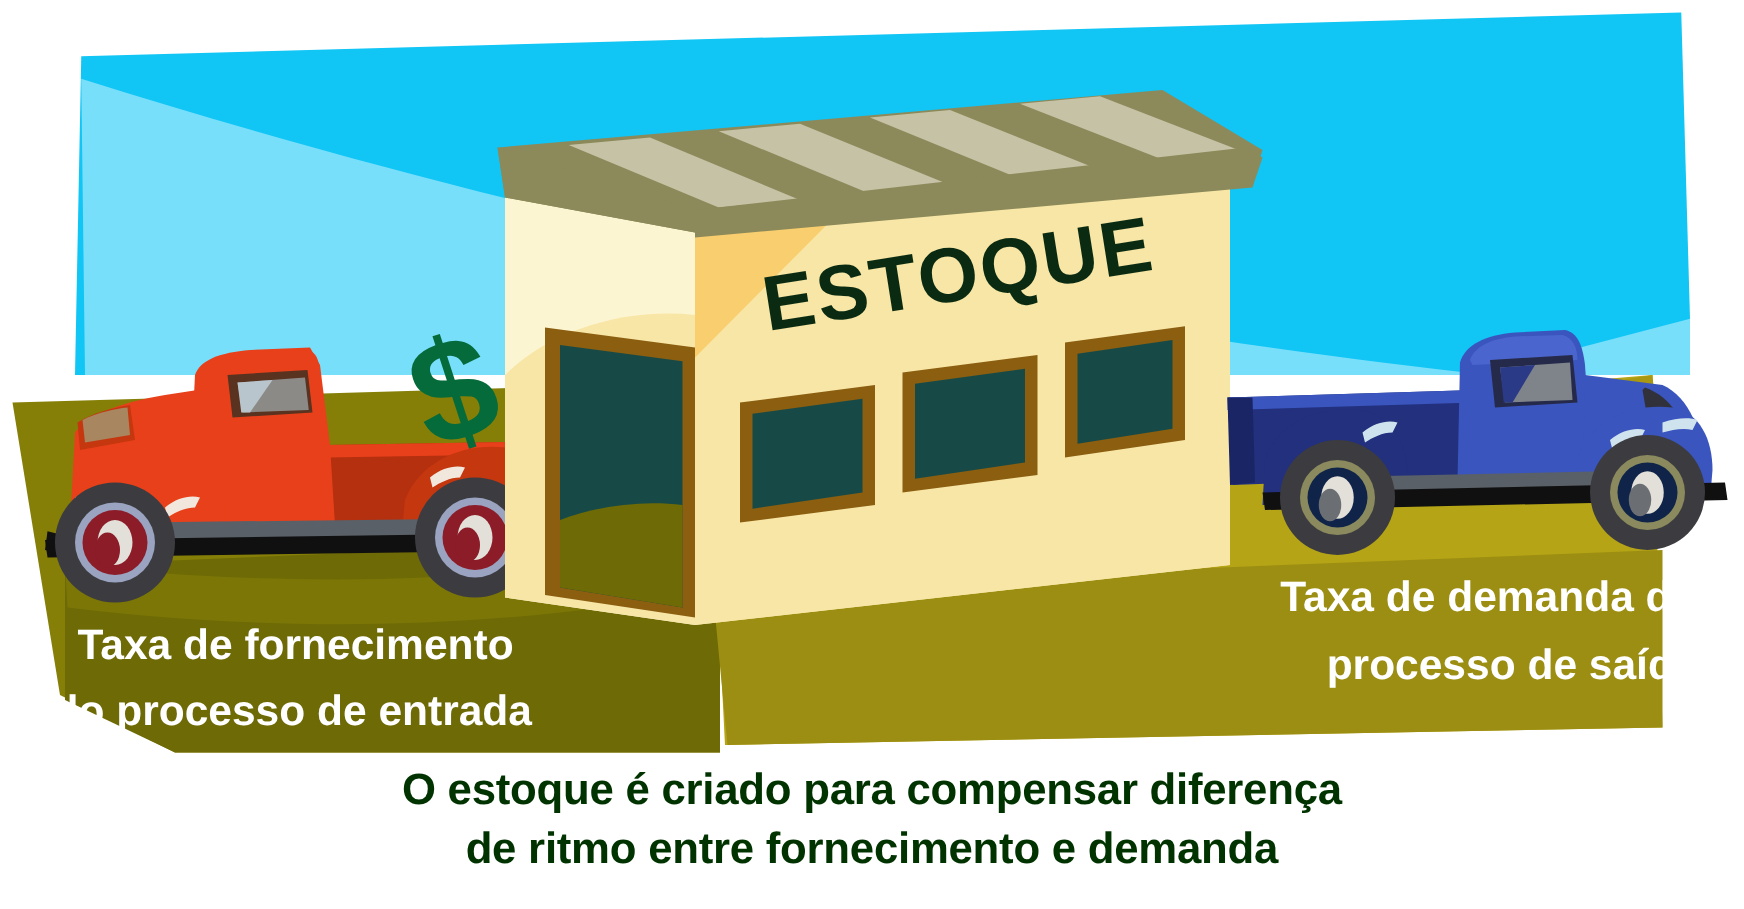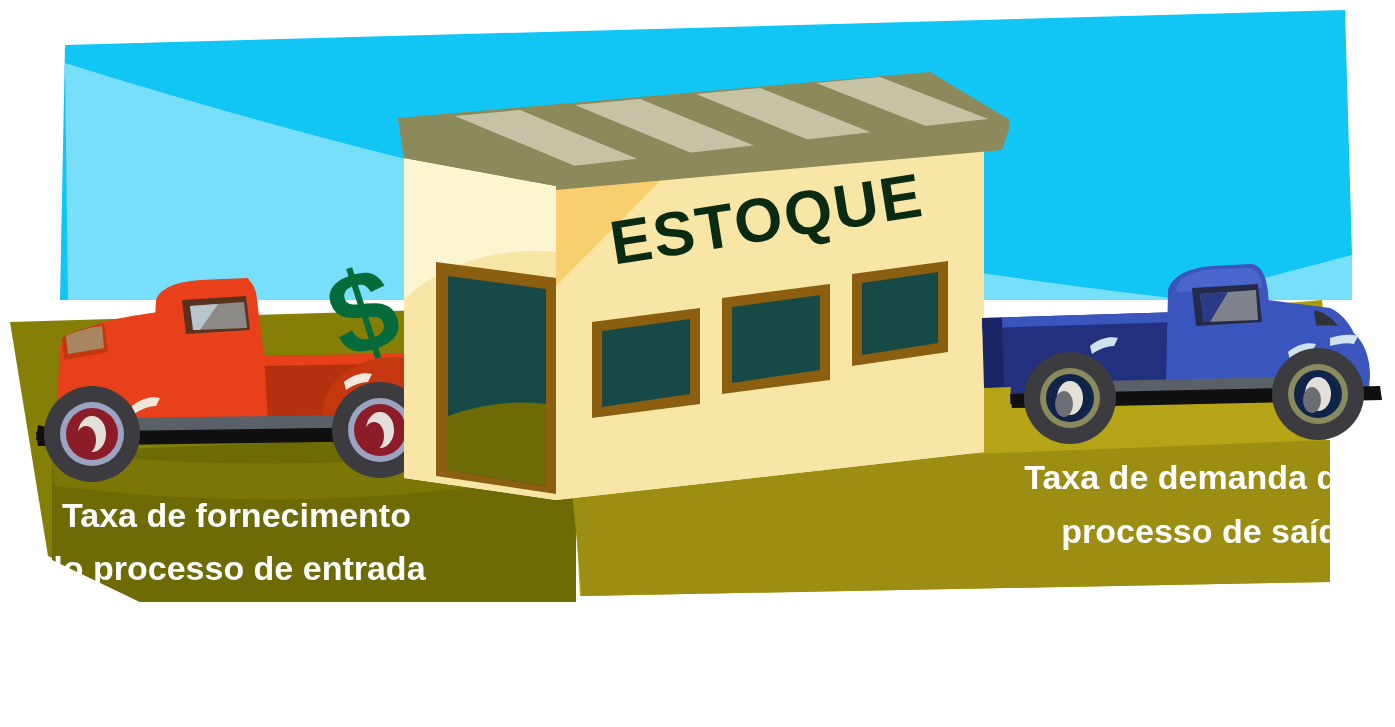--- a/index.html
+++ b/index.html
@@ -201,14 +201,16 @@
       <text x="42" y="580" font-family="Liberation Sans, sans-serif" font-weight="bold" font-size="34" fill="#ffffff">do processo de entrada</text>
     </g>
 
     <g>
       <text x="1358" y="489" text-anchor="end" font-family="Liberation Sans, sans-serif" font-weight="bold" font-size="34" fill="#ffffff">Taxa de demanda do</text>
       <text x="1358" y="543" text-anchor="end" font-family="Liberation Sans, sans-serif" font-weight="bold" font-size="34" fill="#ffffff">processo de saída</text>
     </g>
   </svg>
 
   <div class="cap-wrap">
+    <div class="cap-line">O estoque é criado para compensar diferença</div>
+    <div class="cap-line">de ritmo entre fornecimento e demanda</div>
   </div>
 </div>
 
 </body></html>

